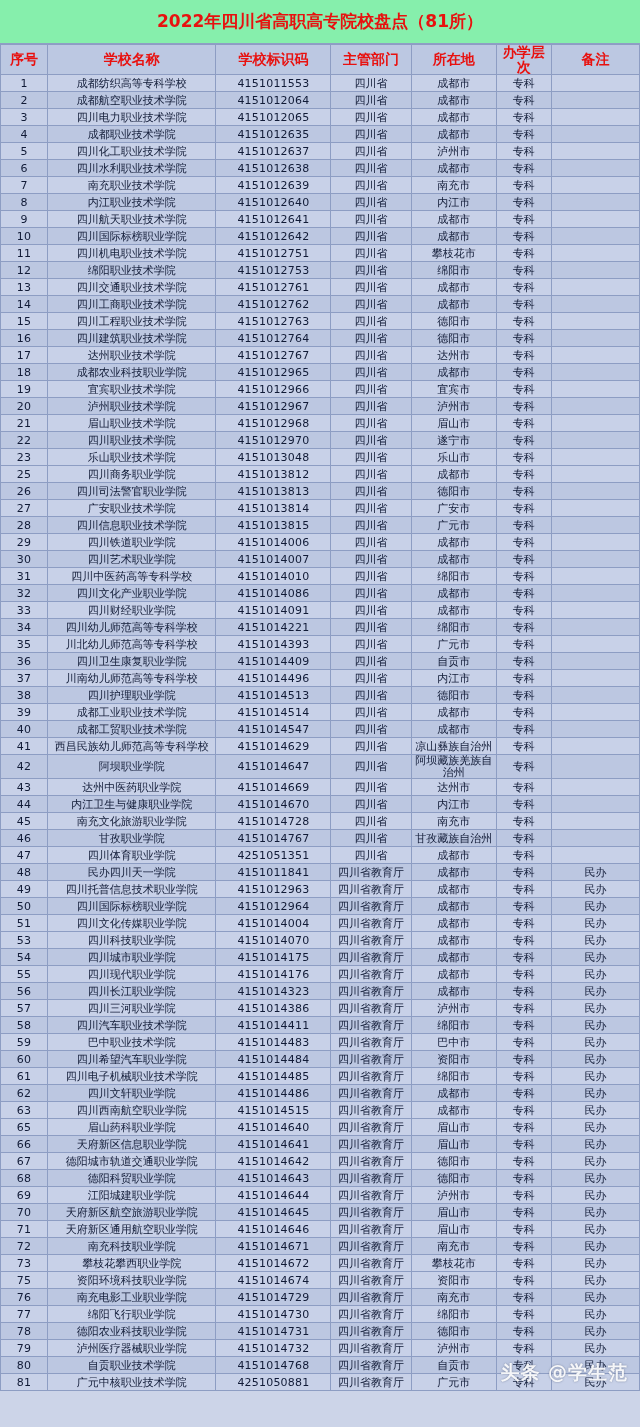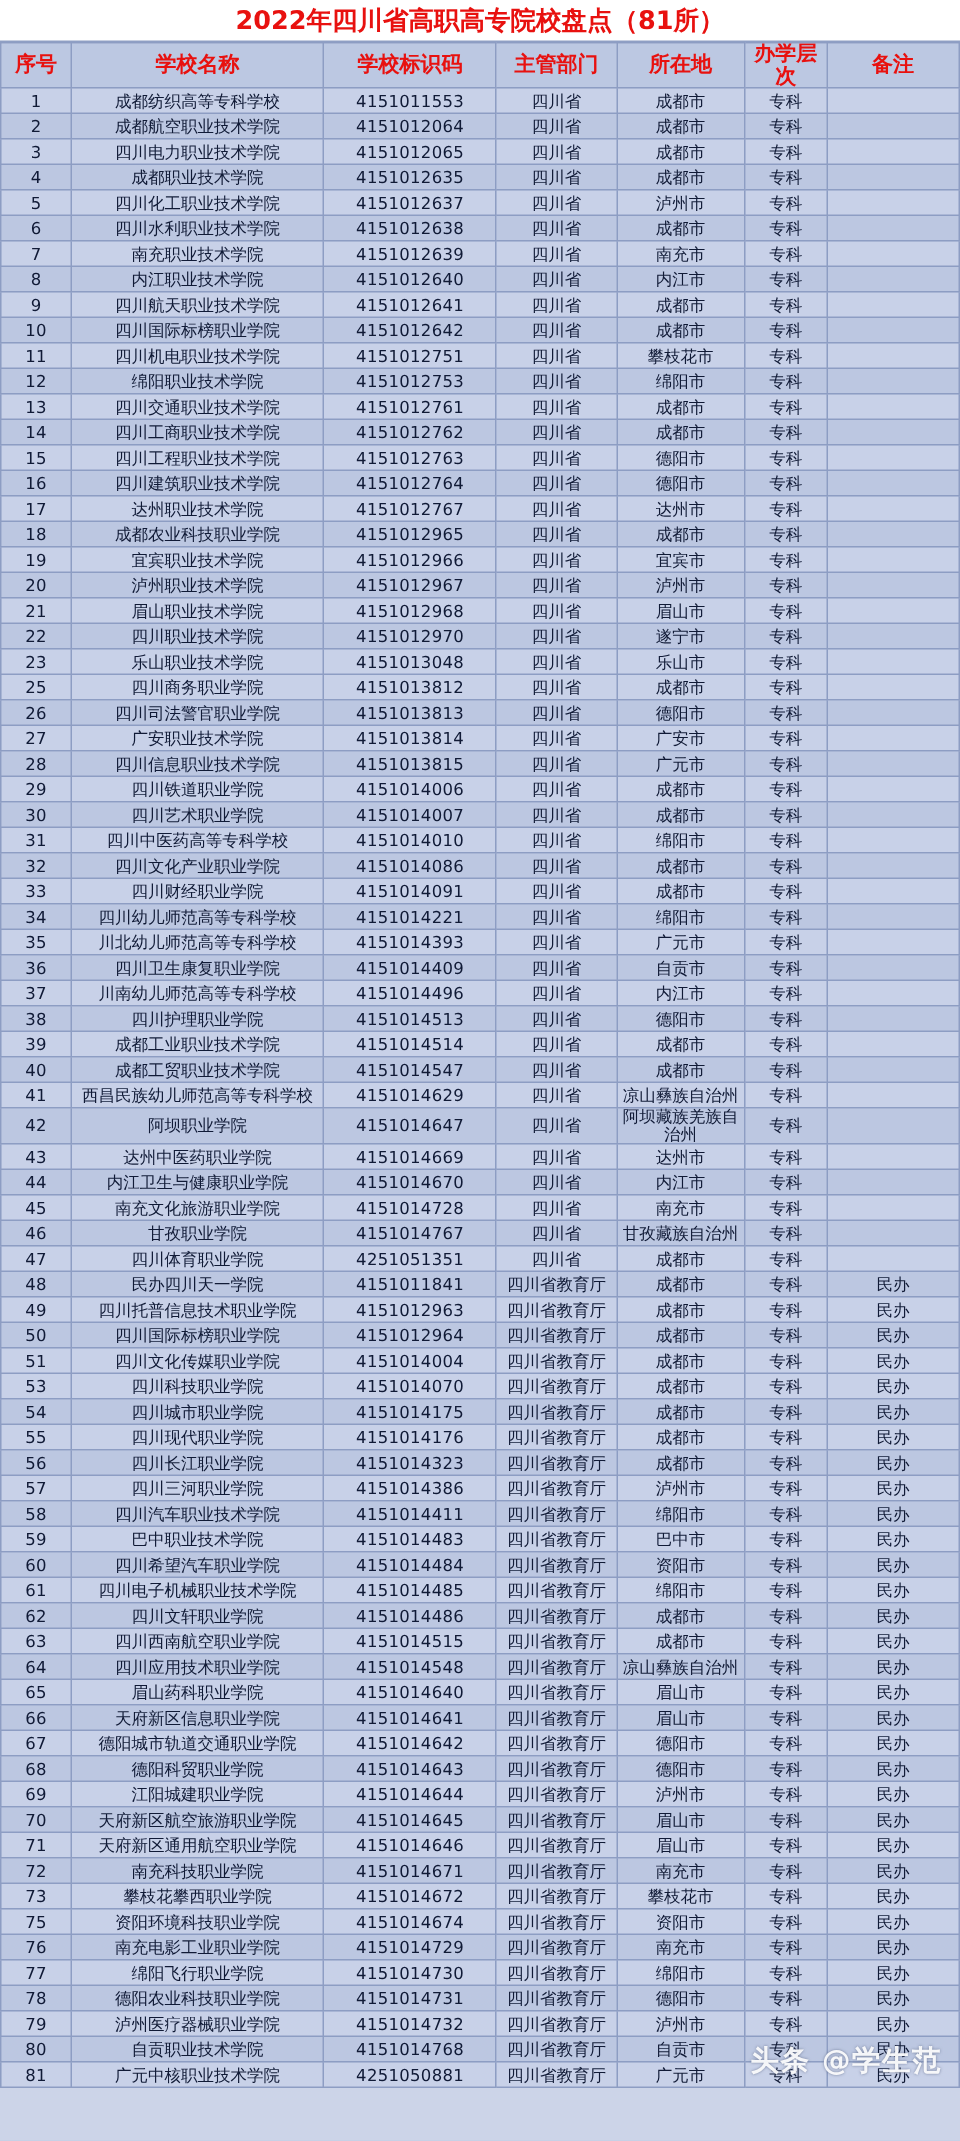--- a/index.html
+++ b/index.html
@@ -10,22 +10,22 @@
     -webkit-font-smoothing:none;
   }
   #sheet{
     width:640px;
     background:#c3cde5;
     position:relative;
     overflow:hidden;
   }
   
   .title-bar{
-    height:28px;
-    background:#ffffff;
+    height:44px;
+    background:#86efac;
     display:flex;
     align-items:center;
     justify-content:center;
     border-bottom:1px solid #8f9fc4;
     box-sizing:border-box;
   }
   .title-text{
     color:#e8110f;
     font-size:17px;
     font-weight:bold;
@@ -662,29 +662,20 @@
         </tr>
         <tr class="table-row band-a">
           <td class="num">63</td>
           <td>四川西南航空职业学院</td>
           <td class="num">4151014515</td>
           <td>四川省教育厅</td>
           <td>成都市</td>
           <td>专科</td>
           <td>民办</td>
         </tr>
-        <tr class="table-row band-b tall">
-          <td class="num">64</td>
-          <td>四川应用技术职业学院</td>
-          <td class="num">4151014548</td>
-          <td>四川省教育厅</td>
-          <td>凉山彝族自治州</td>
-          <td>专科</td>
-          <td>民办</td>
-        </tr>
         <tr class="table-row band-a">
           <td class="num">65</td>
           <td>眉山药科职业学院</td>
           <td class="num">4151014640</td>
           <td>四川省教育厅</td>
           <td>眉山市</td>
           <td>专科</td>
           <td>民办</td>
         </tr>
         <tr class="table-row band-b">

